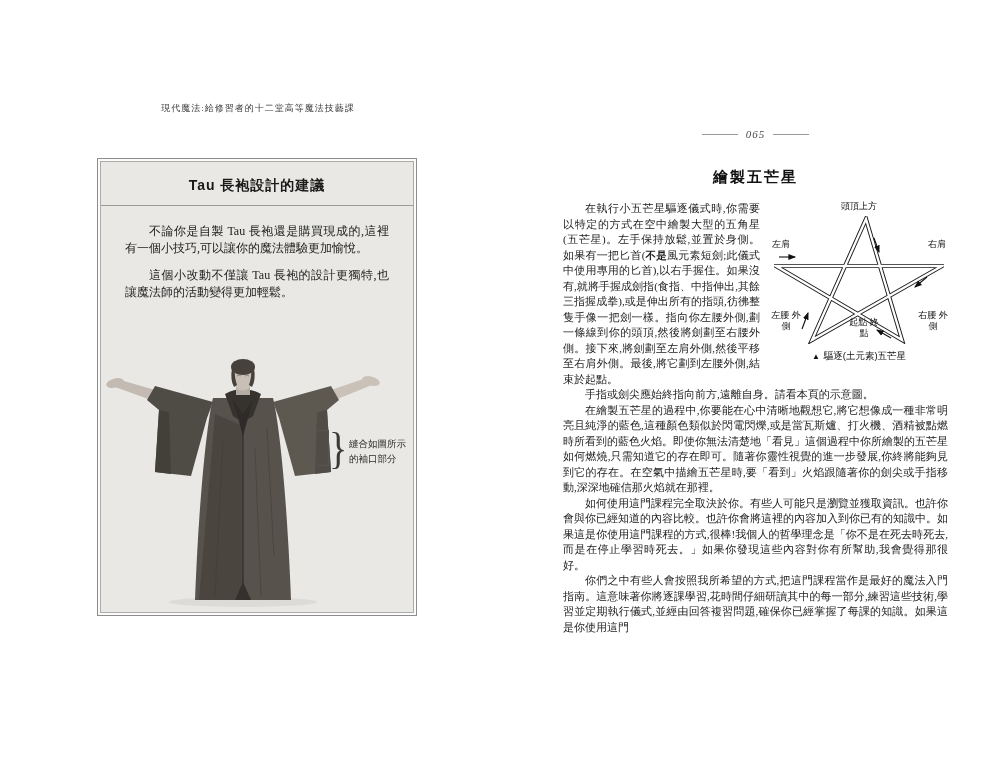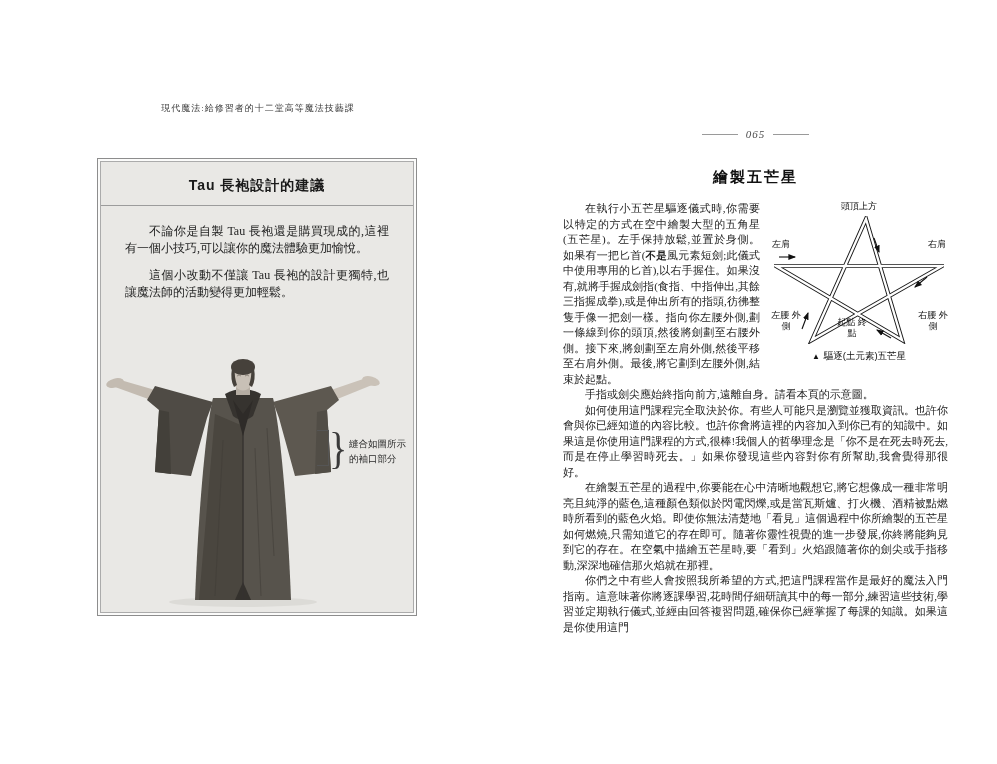--- a/index.html
+++ b/index.html
@@ -48,21 +48,21 @@
   
   .penta-box{float:right;width:178px;height:166px;margin:2px 0 8px 10px;position:relative;
              font-family:"Liberation Sans",sans-serif;}
   .penta-svg{position:absolute;left:4px;top:13px;}
   .dlabel{position:absolute;font-size:9px;color:#111;line-height:11px;white-space:nowrap;}
   .dlabel.center2{white-space:normal;text-align:center;}
   .lbl-top{top:-2px;left:0;width:100%;text-align:center;white-space:nowrap;}
   .lbl-ls{top:36px;left:2px;}
   .lbl-rs{top:36px;right:2px;}
   .lbl-lh{top:107px;left:1px;width:30px;}
-  .lbl-se{top:114px;left:64px;width:36px;}
+  .lbl-se{top:114px;left:76px;width:36px;}
   .lbl-rh{top:107px;right:0px;width:30px;}
   .penta-cap{position:absolute;top:147px;left:0;width:100%;text-align:center;
              font-size:9.5px;font-weight:normal;color:#111;}
   .penta-cap .tri{font-size:8px;margin-right:4px;}
 </style>
 </head>
 <body>
 
 <div class="page">
 
@@ -146,18 +146,18 @@
       <span class="dlabel center2 lbl-lh">左腰 外側</span>
       <span class="dlabel center2 lbl-se">起點 終點</span>
       <span class="dlabel center2 lbl-rh">右腰 外側</span>
       <div class="penta-cap">
         <span class="tri">▲</span><span>驅逐(土元素)五芒星</span>
       </div>
     </div>
 
     <p><span>在執行小五芒星驅逐儀式時,你需要以特定的方式在空中繪製大型的五角星(五芒星)。左手保持放鬆,並置於身側。如果有一把匕首(</span><b>不是</b><span>風元素短劍;此儀式中使用專用的匕首),以右手握住。如果沒有,就將手握成劍指(食指、中指伸出,其餘三指握成拳),或是伸出所有的指頭,彷彿整隻手像一把劍一樣。指向你左腰外側,劃一條線到你的頭頂,然後將劍劃至右腰外側。接下來,將劍劃至左肩外側,然後平移至右肩外側。最後,將它劃到左腰外側,結束於起點。</span></p>
     <p>手指或劍尖應始終指向前方,遠離自身。請看本頁的示意圖。</p>
+    <p>在繪製五芒星的過程中,你要能在心中清晰地觀想它,將它想像成一種非常明亮且純淨的藍色,這種顏色類似於閃電閃爍,或是當瓦斯爐、打火機、酒精被點燃時所看到的藍色火焰。即使你無法清楚地「看見」這個過程中你所繪製的五芒星如何燃燒,只需知道它的存在即可。隨著你靈性視覺的進一步發展,你終將能夠見到它的存在。在空氣中描繪五芒星時,要「看到」火焰跟隨著你的劍尖或手指移動,深深地確信那火焰就在那裡。</p>
     <p>如何使用這門課程完全取決於你。有些人可能只是瀏覽並獲取資訊。也許你會與你已經知道的內容比較。也許你會將這裡的內容加入到你已有的知識中。如果這是你使用這門課程的方式,很棒!我個人的哲學理念是「你不是在死去時死去,而是在停止學習時死去。」如果你發現這些內容對你有所幫助,我會覺得那很好。</p>
-    <p>在繪製五芒星的過程中,你要能在心中清晰地觀想它,將它想像成一種非常明亮且純淨的藍色,這種顏色類似於閃電閃爍,或是當瓦斯爐、打火機、酒精被點燃時所看到的藍色火焰。即使你無法清楚地「看見」這個過程中你所繪製的五芒星如何燃燒,只需知道它的存在即可。隨著你靈性視覺的進一步發展,你終將能夠見到它的存在。在空氣中描繪五芒星時,要「看到」火焰跟隨著你的劍尖或手指移動,深深地確信那火焰就在那裡。</p>
     <p>你們之中有些人會按照我所希望的方式,把這門課程當作是最好的魔法入門指南。這意味著你將逐課學習,花時間仔細研讀其中的每一部分,練習這些技術,學習並定期執行儀式,並經由回答複習問題,確保你已經掌握了每課的知識。如果這是你使用這門</p>
   </div>
 
 </div>
 
 </body></html>

